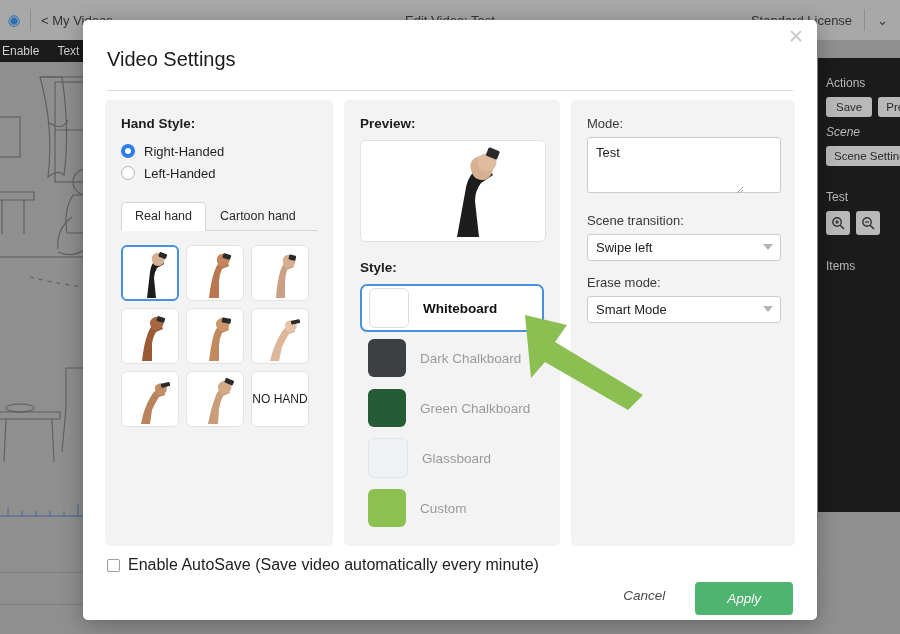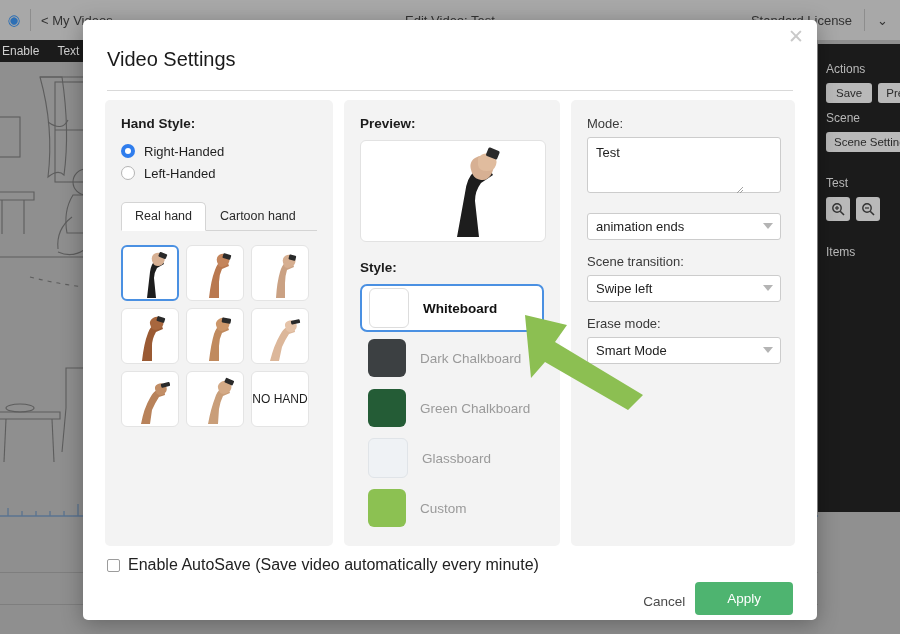--- a/index.html
+++ b/index.html
@@ -41,21 +41,21 @@
   }
 
   .timeline{
     position:absolute;left:0;top:494px;width:818px;height:140px;background:#8f8f8f;
   }
   .tl-ruler{position:absolute;left:0;top:8px;width:818px;height:18px;}
   .tl-row{position:absolute;left:0;width:818px;height:1px;background:#7e7e7e;}
 
   
   .rightpanel{
-    position:absolute;right:0;top:44px;width:82px;height:454px;background:#1b1b1b;
+    position:absolute;right:0;top:58px;width:82px;height:454px;background:#1b1b1b;
     color:#bdbdbd;font-size:11.5px;padding:10px 0 0 8px;box-sizing:border-box;
   }
   .rp-head{color:#b9b9b9;font-size:12px;margin:8px 0 7px 0;}
   .rp-row{display:flex;gap:6px;}
   .rp-btn{
     background:#b9b9b9;color:#2a2a2a;border-radius:3px;font-size:11.5px;
     padding:4px 10px;white-space:nowrap;
   }
   .rp-btn.wide{padding:4px 8px;}
   .rp-icon{
@@ -156,21 +156,21 @@
   }
   .gap16{height:16px;}
 
   
   .autosave{
     position:absolute;left:24px;top:536px;display:flex;align-items:center;gap:8px;
   }
   .cbox{width:11px;height:11px;border:1px solid #9c9c9c;background:#fff;border-radius:2px;flex:none;}
   .autosave-lbl{font-size:16px;color:#222;}
 
-  .footer-btns{position:absolute;right:24px;top:562px;display:flex;align-items:flex-end;gap:6px;}
+  .footer-btns{position:absolute;right:24px;top:562px;display:flex;align-items:flex-start;gap:26px;font-style:italic;}
   .btn-cancel{font-size:13.5px;color:#4a4a4a;cursor:pointer;padding:6px 4px;}
   .btn-apply{
     background:#4eb470;color:#fff;font-size:13.5px;border-radius:4px;
     padding:9px 32px;cursor:pointer;
   }
 
   
   .arrow-ann{position:absolute;left:505px;top:300px;z-index:60;pointer-events:none;}
 </style>
 </head>
@@ -282,21 +282,21 @@
     <div class="tl-row" style="top:78px;"></div>
     <div class="tl-row" style="top:110px;"></div>
   </div>
 
   <div class="rightpanel">
     <div class="rp-head">Actions</div>
     <div class="rp-row">
       <div class="rp-btn">Save</div>
       <div class="rp-btn wide">Prev</div>
     </div>
-    <div class="rp-head" style="">Scene</div>
+    <div class="rp-head" style="font-style:italic;">Scene</div>
     <div class="rp-btn wide" style="display:inline-block;">Scene Setting</div>
     <div class="rp-head" style="margin-top:24px;">Test</div>
     <div class="rp-row">
       <div class="rp-icon">
         <svg width="14" height="14" viewBox="0 0 14 14">
             <circle cx="6" cy="6" r="4.2" fill="none" stroke="#333" stroke-width="1.4"></circle>
             <line x1="9.2" y1="9.2" x2="13" y2="13" stroke="#333" stroke-width="1.6"></line>
             <line x1="4" y1="6" x2="8" y2="6" stroke="#333" stroke-width="1.2"></line>
             <line x1="6" y1="4" x2="6" y2="8" stroke="#333" stroke-width="1.2"></line>
           </svg>
@@ -453,24 +453,20 @@
       <div class="ta-wrap">
         <textarea class="ta" style="">Test</textarea>
         <svg class="ta-grip" viewBox="0 0 8 8">
           <line x1="7" y1="1" x2="1" y2="7" stroke="#999" stroke-width="0.9"></line>
           <line x1="7" y1="4" x2="4" y2="7" stroke="#999" stroke-width="0.9"></line>
         </svg>
       </div>
 
       <div class="gap16"></div>
 
-      <div class="sel-wrap">
-        <div class="selbox">animation ends</div>
-        <div class="sel-arrow"></div>
-      </div>
 
       <div class="fld-lbl">Scene transition:</div>
       <div class="sel-wrap">
         <div class="selbox">Swipe left</div>
         <div class="sel-arrow"></div>
       </div>
 
       <div class="fld-lbl">Erase mode:</div>
       <div class="sel-wrap">
         <div class="selbox">Smart Mode</div>

